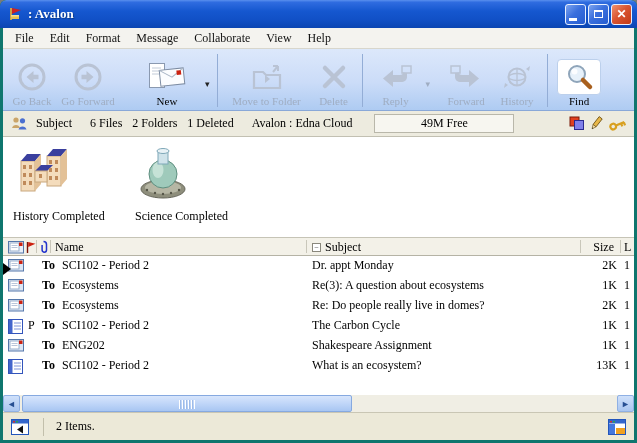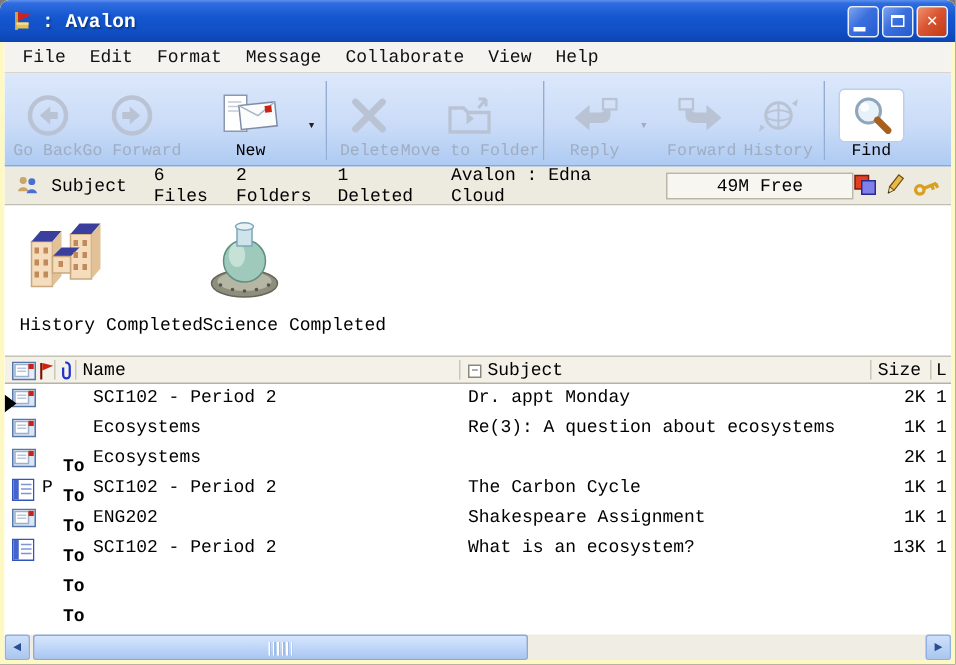--- a/index.html
+++ b/index.html
@@ -1,18 +1,18 @@
 <!DOCTYPE html>
 <html><head>
 <meta charset="utf-8">
 <style>
   html,body{margin:0;padding:0;background:#7a7a7a;}
   *{box-sizing:border-box;}
-  .window{position:relative;width:637px;height:443px;background:#fef9c3;
-    font-family:Liberation Mono, monospace;overflow:hidden;
+  .window{position:relative;width:637px;height:443px;background:#0f766e;
+    font-family:Liberation Serif, serif;overflow:hidden;
     border-radius:6px 6px 0 0;}
   
   .titlebar{position:absolute;top:0;left:0;right:0;height:28px;
     background:linear-gradient(to bottom,#5a90ee 0%,#2f6ce0 8%,#1557cf 40%,#1150c6 70%,#0b45b2 100%);
     display:flex;align-items:center;padding:0 5px;border-radius:6px 6px 0 0;}
   .titlebar .app-icon{width:17px;height:16px;margin:0 4px 0 2px;flex:0 0 auto;}
   .title-text{color:#fff;font-weight:bold;font-size:13px;text-shadow:1px 1px 1px #0a3a8a;flex:1;
     white-space:nowrap;overflow:hidden;}
   .winbtn{width:21px;height:21px;border-radius:3px;margin-left:2px;border:1px solid #e8f0ff;
     display:flex;align-items:center;justify-content:center;flex:0 0 auto;}
@@ -58,21 +58,21 @@
   .listheader{height:19px;background:#f3f1e8;border-top:1px solid #c6c4b6;border-bottom:1px solid #b5b3a5;
     position:relative;font-size:12px;color:#000;}
   .lh-sep{position:absolute;top:2px;bottom:2px;width:1px;background:#c9c7ba;}
   .lh-txt{position:absolute;top:2px;}
   .collapse-box{display:inline-block;width:9px;height:9px;border:1px solid #8a887c;background:#fff;
     font-size:8px;line-height:7px;text-align:center;vertical-align:1px;margin-right:4px;color:#444;}
   .rows{position:relative;}
   .lrow{height:20px;position:relative;font-size:12px;color:#000;}
   .c-icon{position:absolute;left:5px;top:3px;}
   .c-flag{position:absolute;left:25px;top:2px;width:12px;font-size:12px;}
-  .c-to{position:absolute;left:39px;top:2px;font-weight:bold;margin-top:46px;}
+  .c-to{position:absolute;left:39px;top:2px;font-weight:bold;}
   .c-name{position:absolute;left:59px;top:2px;white-space:nowrap;}
   .c-subject{position:absolute;left:309px;top:2px;white-space:nowrap;}
   .c-size{position:absolute;right:17px;top:2px;width:44px;text-align:right;}
   .c-next{position:absolute;right:1px;top:2px;width:9px;overflow:hidden;}
   .row-marker{position:absolute;left:0px;top:126px;width:0;height:0;
     border-left:8px solid #000;border-top:6px solid transparent;border-bottom:6px solid transparent;}
   
   .hscroll{position:absolute;left:0;right:0;bottom:0;height:17px;background:#f0eee4;}
   .sb-btn{position:absolute;top:0;width:17px;height:17px;border-radius:2px;
     background:linear-gradient(to bottom,#cfe0fa,#aac6f0);border:1px solid #8fb0e4;
@@ -160,38 +160,38 @@
               <rect x="29" y="9" width="4.5" height="4.5" fill="#cc2211"></rect>
             </g>
           </svg>
         </div>
         <div class="tlabel">New</div>
       </div>
       <div class="drop dk">▾</div>
 
       <div class="tsep"></div>
 
-      <div class="tbtn disabled" style="width:46px">
-        <div class="ticon">
-          <svg width="28" height="28" viewBox="0 0 28 28">
-            <path d="M5 5 L23 23 M23 5 L5 23" stroke="#b9c3d4" stroke-width="4.5" stroke-linecap="round"></path>
-          </svg>
-        </div>
-        <div class="tlabel">Delete</div>
-      </div>
-
       <div class="tbtn disabled" style="width:88px">
         <div class="ticon">
           <svg width="32" height="28" viewBox="0 0 32 28">
             <path d="M3 9 h9 l3 3 h14 v13 h-26 z" fill="none" stroke="#b9c3d4" stroke-width="2.2"></path>
             <path d="M22 9 L27 3 M27 3 l-5 0 M27 3 l0 5" stroke="#b9c3d4" stroke-width="2" fill="none"></path>
             <path d="M14 20 l5-4 -5-4 z" fill="#b9c3d4"></path>
           </svg>
         </div>
         <div class="tlabel">Move to Folder</div>
+      </div>
+
+      <div class="tbtn disabled" style="width:46px">
+        <div class="ticon">
+          <svg width="28" height="28" viewBox="0 0 28 28">
+            <path d="M5 5 L23 23 M23 5 L5 23" stroke="#b9c3d4" stroke-width="4.5" stroke-linecap="round"></path>
+          </svg>
+        </div>
+        <div class="tlabel">Delete</div>
       </div>
 
       <div class="tsep"></div>
 
       <div class="tbtn disabled" style="width:56px">
         <div class="ticon">
           <svg width="40" height="28" viewBox="0 0 40 28">
             <rect x="26" y="3" width="9" height="7" fill="none" stroke="#b9c3d4" stroke-width="1.5"></rect>
             <path d="M31 10 v4 c0 3 -2.5 5 -6 5 h-8 v5 l-10 -8.5 10 -8.5 v5 h7 c1.8 0 3 -0.8 3 -2.5" fill="#b9c3d4"></path>
           </svg>
@@ -391,20 +391,21 @@
           <svg class="c-icon" width="16" height="13" viewBox="0 0 16 13">
             <rect x="0.5" y="0.5" width="15" height="11.5" fill="#dce6f4" stroke="#5577aa"></rect>
             <rect x="2" y="2" width="9" height="8" fill="#fff" stroke="#9ab0cc"></rect>
             <line x1="3.5" y1="4.5" x2="9.5" y2="4.5" stroke="#b9c6da"></line>
             <line x1="3.5" y1="6.5" x2="9.5" y2="6.5" stroke="#b9c6da"></line>
             <rect x="11" y="1.5" width="3.5" height="3.5" fill="#cc2211"></rect>
           </svg>
           <span class="c-flag"></span>
           <span class="c-to">To</span>
           <span class="c-name">Ecosystems</span>
+          <span class="c-subject">Re: Do people really live in domes?</span>
           <span class="c-size">2K</span>
           <span class="c-next">1</span>
         </div>
 
         <div class="lrow">
           <svg class="c-icon" width="15" height="15" viewBox="0 0 15 15">
             <rect x="0.5" y="0.5" width="14" height="14" fill="#fff" stroke="#3355bb"></rect>
             <rect x="1" y="1" width="3.5" height="13" fill="#4466cc"></rect>
             <line x1="6" y1="4" x2="13" y2="4" stroke="#7f94d8"></line>
             <line x1="6" y1="7" x2="13" y2="7" stroke="#7f94d8"></line>
@@ -459,15 +460,34 @@
           </div>
         <div class="sb-thumb">
             <div class="sb-grip"></div>
           </div>
         <div class="sb-btn sb-right">
             <span>►</span>
           </div>
       </div>
     </div>
 
+    <div class="statusbar">
+      <svg width="18" height="16" viewBox="0 0 18 16">
+        <rect x="0.5" y="0.5" width="17" height="15" fill="#fff" stroke="#2255bb"></rect>
+        <rect x="1" y="1" width="16" height="3.5" fill="#3366cc"></rect>
+        <circle cx="3" cy="2.7" r="1" fill="#dd3322"></circle>
+          <circle cx="6" cy="2.7" r="1" fill="#33aa44"></circle>
+        <polygon points="12,6.5 6,10.5 12,14.5" fill="#111"></polygon>
+      </svg>
+      <div class="status-sep"></div>
+      <span>2 Items.</span>
+      <svg class="right-icon" width="18" height="16" viewBox="0 0 18 16">
+        <rect x="0.5" y="0.5" width="17" height="15" fill="#fff" stroke="#2255bb"></rect>
+        <rect x="1" y="1" width="16" height="3.5" fill="#3366cc"></rect>
+        <circle cx="3" cy="2.7" r="1" fill="#dd3322"></circle>
+          <circle cx="6" cy="2.7" r="1" fill="#33aa44"></circle>
+        <rect x="1" y="5" width="6" height="10" fill="#4477dd"></rect>
+        <rect x="8" y="9" width="9" height="6" fill="#f0a020"></rect>
+      </svg>
+    </div>
 
   </div>
 </div>
 
 </body></html>

